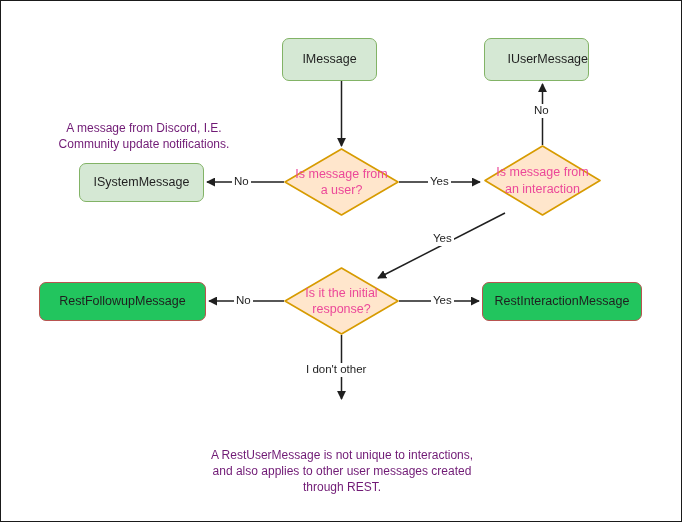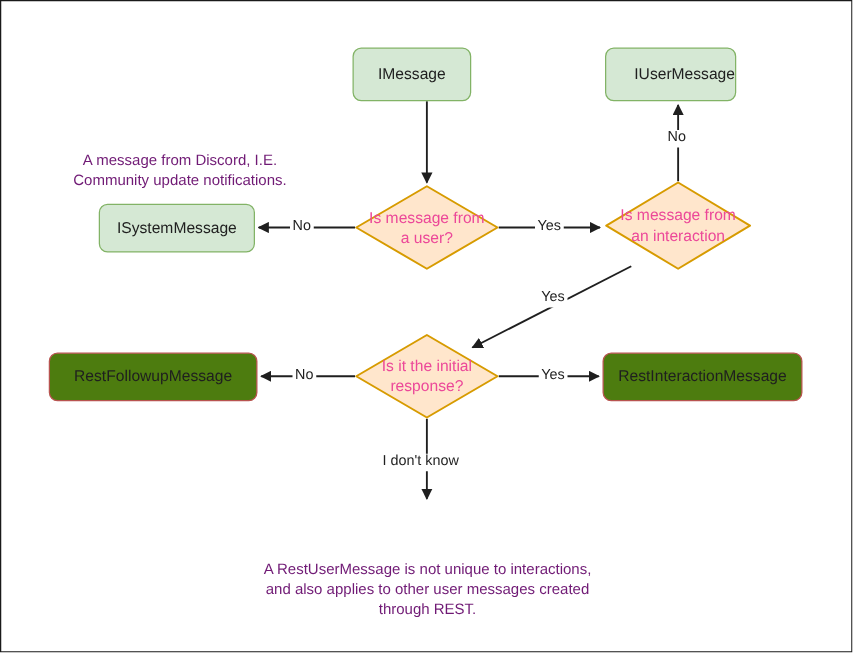--- a/index.html
+++ b/index.html
@@ -39,21 +39,21 @@
     border-radius: 7px;
     border-width: 1.4px;
     border-style: solid;
     line-height: 1.25;
   }
   .node.green {
     background: #d5e8d4;
     border-color: #82b366;
   }
   .node.red {
-    background: #4d7c0f;
+    background: #22c55e;
     border-color: #b85450;
   }
   .diamond-wrap {
     position: absolute;
   }
   .diamond-wrap svg {
     position: absolute;
     left: 0;
     top: 0;
     overflow: visible;
@@ -168,21 +168,21 @@
   <div class="edge-label" style="left:427px; top:174px;">Yes</div>
 
   <div class="edge-label" style="left:531px; top:103px;">No</div>
 
   <div class="edge-label" style="left:430px; top:231px;">Yes</div>
 
   <div class="edge-label" style="left:233px; top:293px;">No</div>
 
   <div class="edge-label" style="left:430px; top:293px;">Yes</div>
 
-  <div class="edge-label" style="left:303px; top:362px;">I don't know</div>
+  <div class="edge-label" style="left:303px; top:362px;">I don't other</div>
 
   <div class="annotation" style="left:48px; top:119px; width:190px;">A message from Discord, I.E.
 Community update notifications.</div>
 
   <div class="annotation" style="left:180px; top:446px; width:322px;">A RestUserMessage is not unique to interactions,
 and also applies to other user messages created
 through REST.</div>
 
 </div>
 

